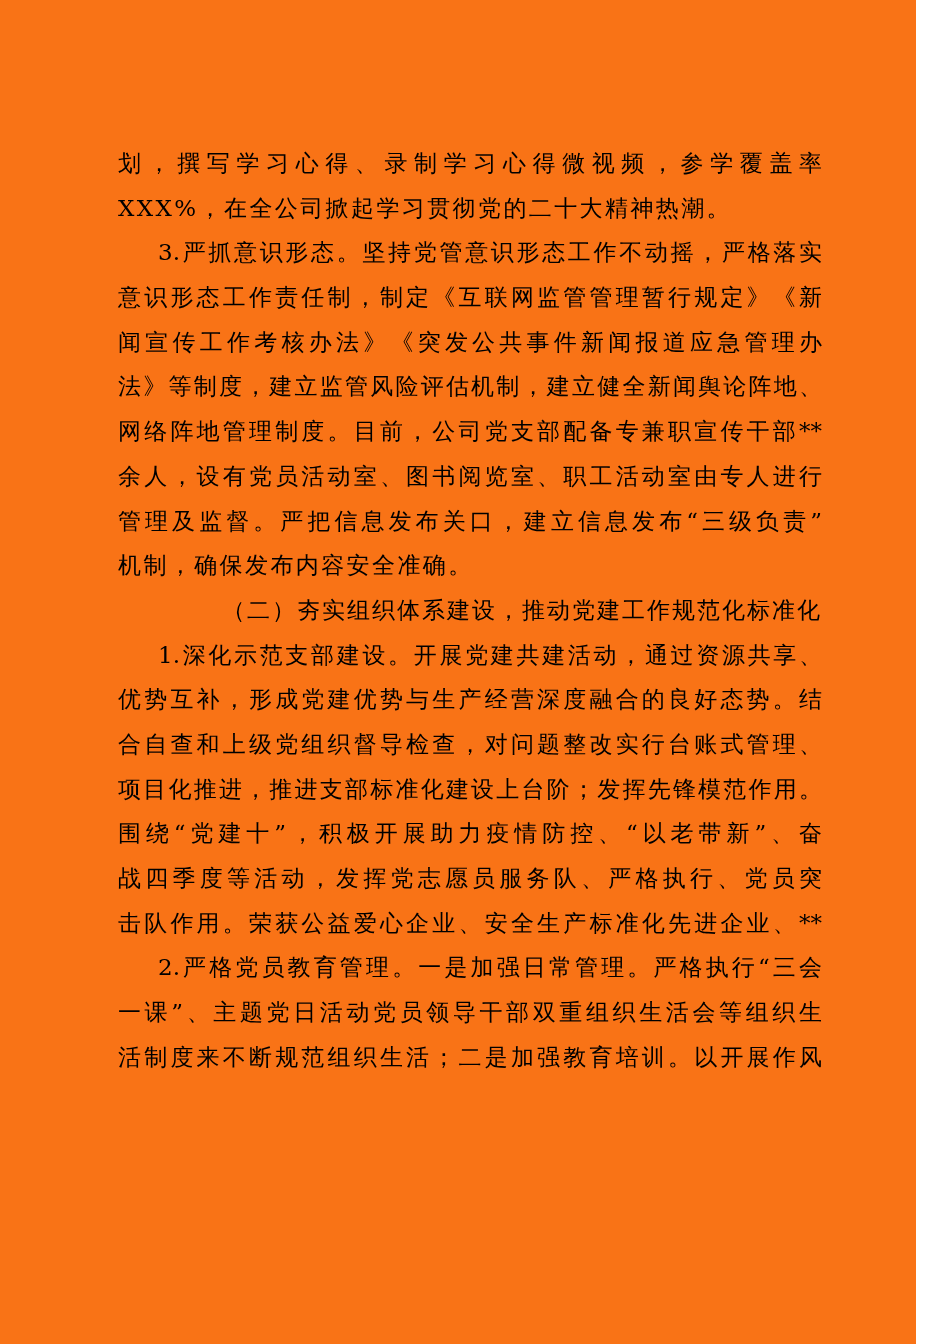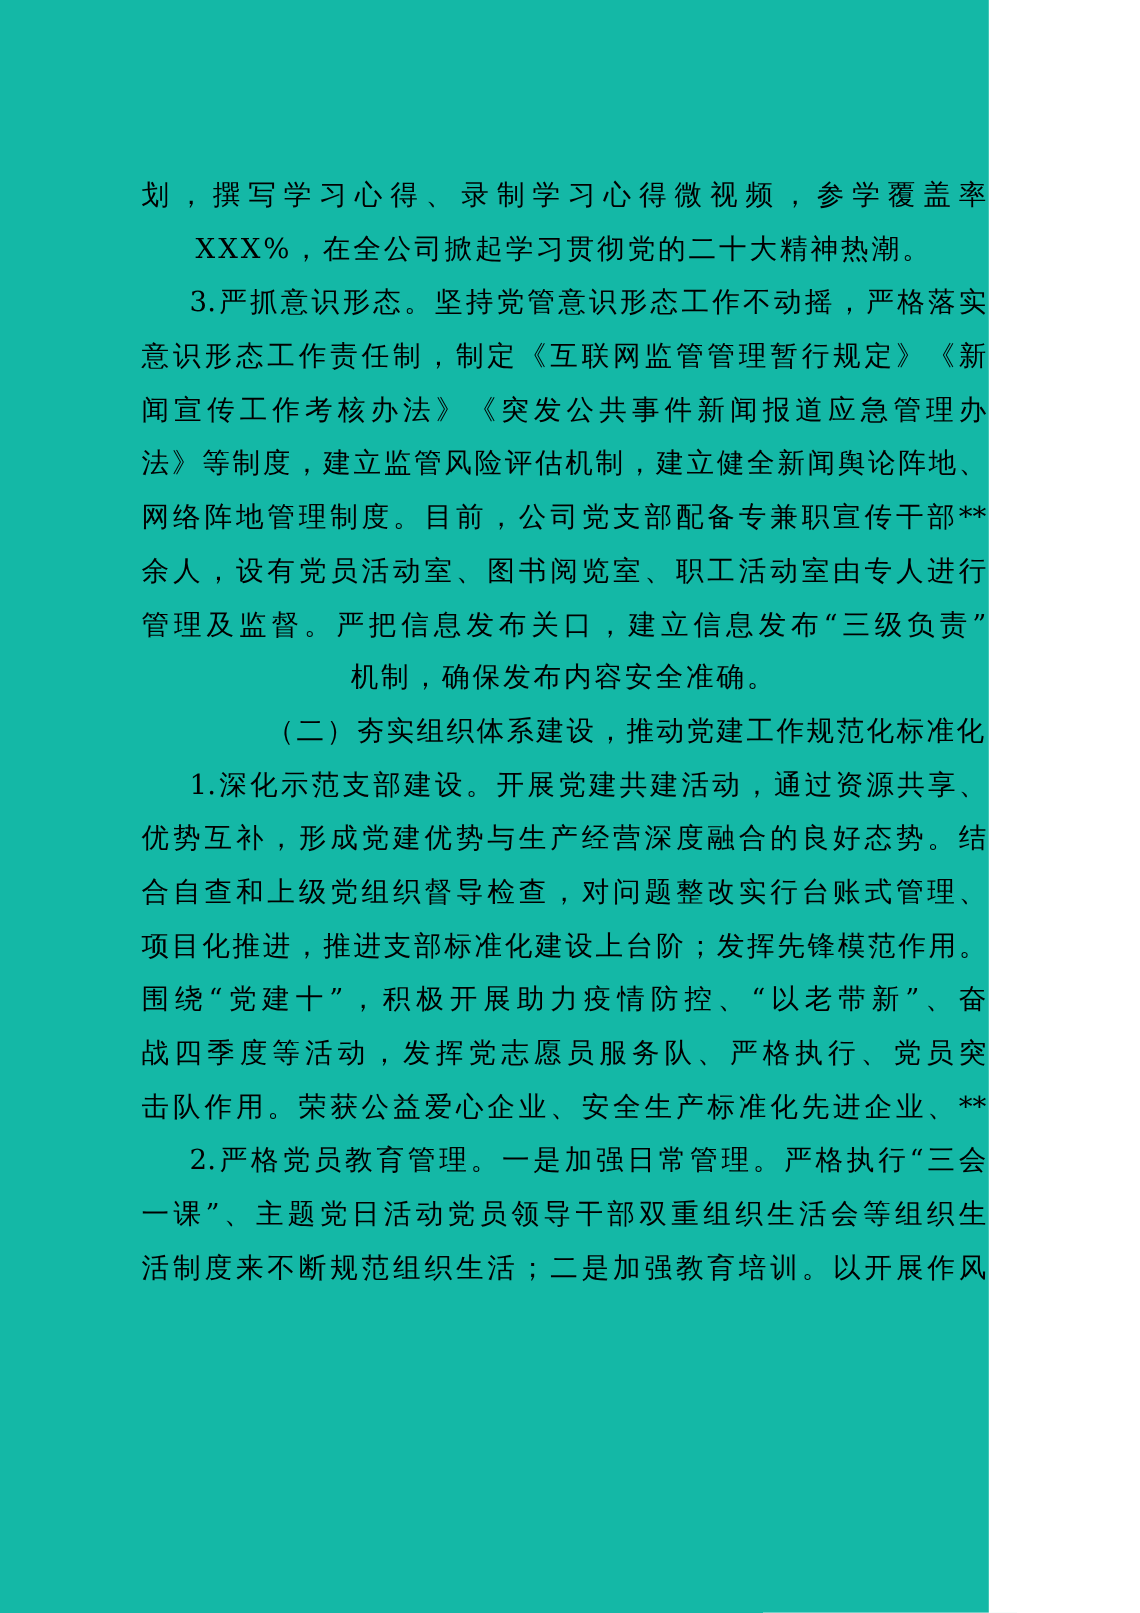--- a/index.html
+++ b/index.html
@@ -2,23 +2,23 @@
 <html><head>
   <meta charset="utf-8">
   <style>
     html, body {
       margin: 0;
       padding: 0;
       background: #ffffff;
     }
     .page {
       position: relative;
-      width: 824px;
+      width: 916px;
       height: 1344px;
-      background: #14b8a6;
+      background: #f97316;
       overflow: hidden;
       font-family: "DejaVu Serif", "Liberation Serif", serif;
       color: #000000;
       text-decoration: underline;
     }
     .text-block {
       position: absolute;
       left: 118px;
       top: 141px;
       width: 704px;
@@ -29,21 +29,21 @@
       font-size: 23px;
       white-space: nowrap;
       overflow: visible;
       box-sizing: border-box;
     }
     .full {
       text-align: justify;
       text-align-last: justify;
     }
     .last {
-      text-align: center;
+      text-align: left;
       letter-spacing: 2.4px;
     }
     .indent {
       padding-left: 40px;
     }
     .heading {
       text-align: right;
       letter-spacing: 2px;
       padding-left: 40px;
     }

